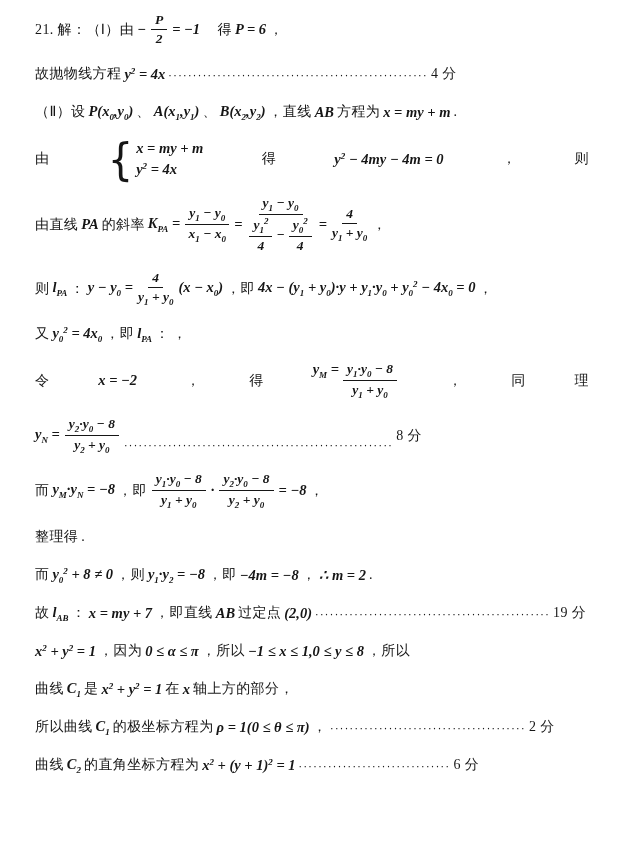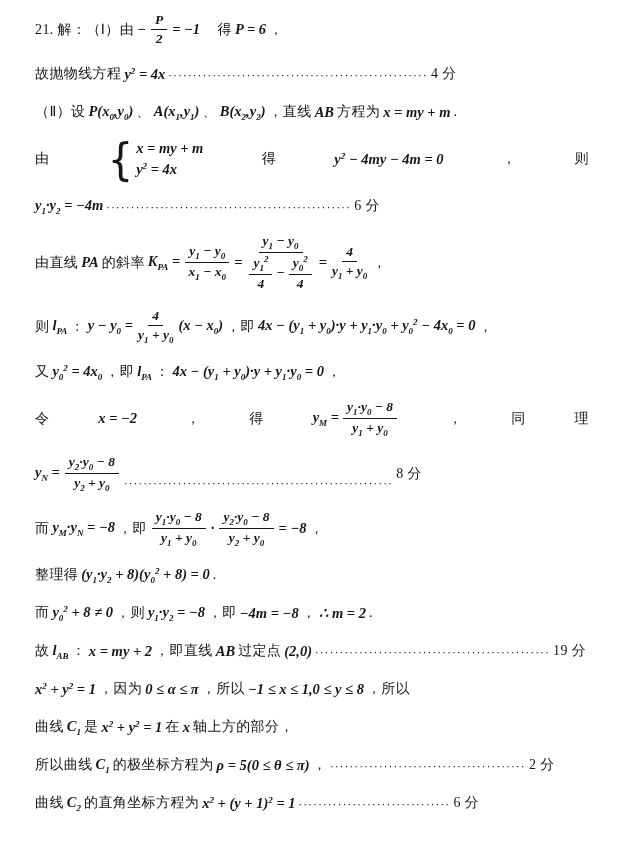--- a/index.html
+++ b/index.html
@@ -19,21 +19,21 @@
   .num{display:flex;flex-direction:row;align-items:center;justify-content:center;gap:2px;
        border-bottom:1.6px solid #161616;padding:0 4px 1px 4px;}
   .den{display:flex;flex-direction:row;align-items:center;justify-content:center;gap:2px;
        padding-top:1px;}
   .num .m,.den .m{font-size:13.5px;}
   .cases{display:inline-flex;align-items:center;}
   .brace{font-family:"DejaVu Sans",sans-serif;font-size:40px;font-weight:400;font-style:normal;
          line-height:1;margin-right:3px;transform:scaleY(1.12);}
   .rows{display:flex;flex-direction:column;gap:4px;align-items:flex-start;}
   .row{display:flex;align-items:center;}
-  .group{display:inline-flex;align-items:center;gap:2px;}
+  .group{display:inline-flex;align-items:flex-start;gap:2px;}
   .dots{font-family:"DejaVu Sans",sans-serif;font-size:11px;letter-spacing:1.4px;
         color:#1c1c1c;overflow:hidden;align-self:flex-end;padding-bottom:3px;}
 </style>
 </head>
 <body>
 
 <div class="page" id="doc">
     <div class="line">
       <span class="cn">21. 解：（Ⅰ）由</span>
       <span class="m"><span class="base">−</span></span>
@@ -81,25 +81,20 @@
             <span class="m"><span class="base">y</span><span class="sup">2</span><span class="base"> = 4x</span></span>
           </span>
         </span>
       </span>
       <span class="cn">得</span>
       <span class="m"><span class="base">y</span><span class="sup">2</span><span class="base"> − 4my − 4m = 0</span></span>
       <span class="cn">，</span>
       <span class="cn">则</span>
     </div>
     <div class="line">
-      <span class="m"><span class="base">y</span><span class="sub">1</span><span class="base">·y</span><span class="sub">2</span><span class="base"> = −4m</span></span>
-      <span class="dots">··················································</span>
-      <span class="cn">6 分</span>
-    </div>
-    <div class="line">
       <span class="cn">由直线</span>
       <span class="m"><span class="base">PA</span></span>
       <span class="cn">的斜率</span>
       <span class="m"><span class="base">K</span><span class="sub">PA</span><span class="base"> =</span></span>
       <span class="frac">
         <span class="num">
           <span class="m"><span class="base">y</span><span class="sub">1</span><span class="base"> − y</span><span class="sub">0</span></span>
         </span>
         <span class="den">
           <span class="m"><span class="base">x</span><span class="sub">1</span><span class="base"> − x</span><span class="sub">0</span></span>
@@ -158,21 +153,20 @@
       <span class="cn">，即</span>
       <span class="m"><span class="base">4x − (y</span><span class="sub">1</span><span class="base"> + y</span><span class="sub">0</span><span class="base">)·y + y</span><span class="sub">1</span><span class="base">·y</span><span class="sub">0</span><span class="base"> + y</span><span class="sub">0</span><span class="sup">2</span><span class="base"> − 4x</span><span class="sub">0</span><span class="base"> = 0</span></span>
       <span class="cn">，</span>
     </div>
     <div class="line">
       <span class="cn">又</span>
       <span class="m"><span class="base">y</span><span class="sub">0</span><span class="sup">2</span><span class="base"> = 4x</span><span class="sub">0</span></span>
       <span class="cn">，即</span>
       <span class="m"><span class="base">l</span><span class="sub">PA</span></span>
       <span class="cn">：</span>
-      <span class="m"><span class="base">4x − (y</span><span class="sub">1</span><span class="base"> + y</span><span class="sub">0</span><span class="base">)·y + y</span><span class="sub">1</span><span class="base">·y</span><span class="sub">0</span><span class="base"> = 0</span></span>
       <span class="cn">，</span>
     </div>
     <div class="line justify">
       <span class="cn">令</span>
       <span class="m"><span class="base">x = −2</span></span>
       <span class="cn">，</span>
       <span class="cn">得</span>
       <span class="group">
         <span class="m"><span class="base">y</span><span class="sub">M</span><span class="base"> =</span></span>
         <span class="frac">
@@ -220,39 +214,38 @@
         </span>
         <span class="den">
           <span class="m"><span class="base">y</span><span class="sub">2</span><span class="base"> + y</span><span class="sub">0</span></span>
         </span>
       </span>
       <span class="m"><span class="base">= −8</span></span>
       <span class="cn">，</span>
     </div>
     <div class="line">
       <span class="cn">整理得</span>
-      <span class="m"><span class="base">(y</span><span class="sub">1</span><span class="base">·y</span><span class="sub">2</span><span class="base"> + 8)(y</span><span class="sub">0</span><span class="sup">2</span><span class="base"> + 8) = 0</span></span>
       <span class="cn">.</span>
     </div>
     <div class="line">
       <span class="cn">而</span>
       <span class="m"><span class="base">y</span><span class="sub">0</span><span class="sup">2</span><span class="base"> + 8 ≠ 0</span></span>
       <span class="cn">，则</span>
       <span class="m"><span class="base">y</span><span class="sub">1</span><span class="base">·y</span><span class="sub">2</span><span class="base"> = −8</span></span>
       <span class="cn">，即</span>
       <span class="m"><span class="base">−4m = −8</span></span>
       <span class="cn">，</span>
       <span class="m"><span class="base">∴ m = 2</span></span>
       <span class="cn">.</span>
     </div>
     <div class="line">
       <span class="cn">故</span>
       <span class="m"><span class="base">l</span><span class="sub">AB</span></span>
       <span class="cn">：</span>
-      <span class="m"><span class="base">x = my + 2</span></span>
+      <span class="m"><span class="base">x = my + 7</span></span>
       <span class="cn">，即直线</span>
       <span class="m"><span class="base">AB</span></span>
       <span class="cn">过定点</span>
       <span class="m"><span class="base">(2,0)</span></span>
       <span class="dots">················································</span>
       <span class="cn">19 分</span>
     </div>
     <div class="line">
       <span class="m"><span class="base">x</span><span class="sup">2</span><span class="base"> + y</span><span class="sup">2</span><span class="base"> = 1</span></span>
       <span class="cn">，因为</span>
@@ -267,21 +260,21 @@
       <span class="cn">是</span>
       <span class="m"><span class="base">x</span><span class="sup">2</span><span class="base"> + y</span><span class="sup">2</span><span class="base"> = 1</span></span>
       <span class="cn">在</span>
       <span class="m"><span class="base">x</span></span>
       <span class="cn">轴上方的部分，</span>
     </div>
     <div class="line">
       <span class="cn">所以曲线</span>
       <span class="m"><span class="base">C</span><span class="sub">1</span></span>
       <span class="cn">的极坐标方程为</span>
-      <span class="m"><span class="base">ρ = 5(0 ≤ θ ≤ π)</span></span>
+      <span class="m"><span class="base">ρ = 1(0 ≤ θ ≤ π)</span></span>
       <span class="cn">，</span>
       <span class="dots">········································</span>
       <span class="cn">2 分</span>
     </div>
     <div class="line">
       <span class="cn">曲线</span>
       <span class="m"><span class="base">C</span><span class="sub">2</span></span>
       <span class="cn">的直角坐标方程为</span>
       <span class="m"><span class="base">x</span><span class="sup">2</span><span class="base"> + (y + 1)</span><span class="sup">2</span><span class="base"> = 1</span></span>
       <span class="dots">·······························</span>

